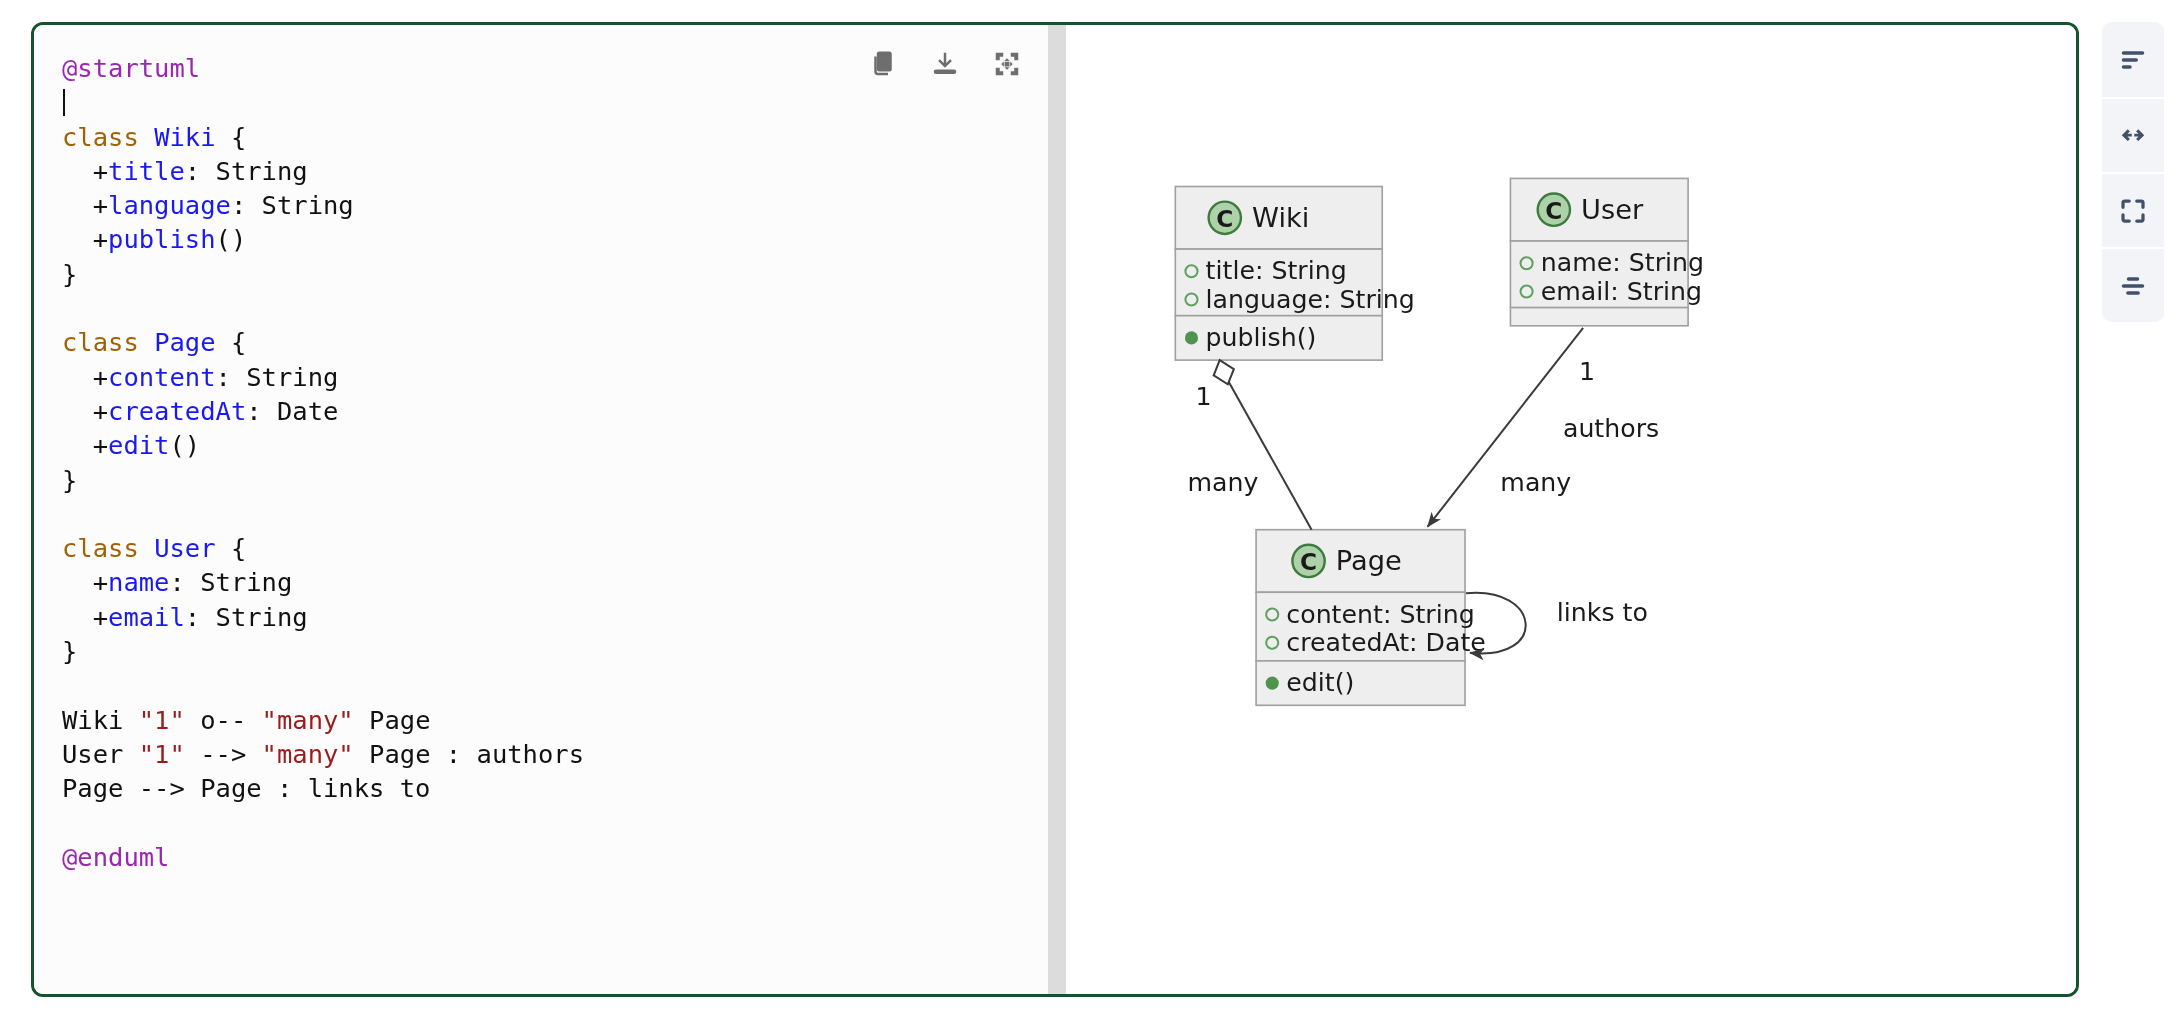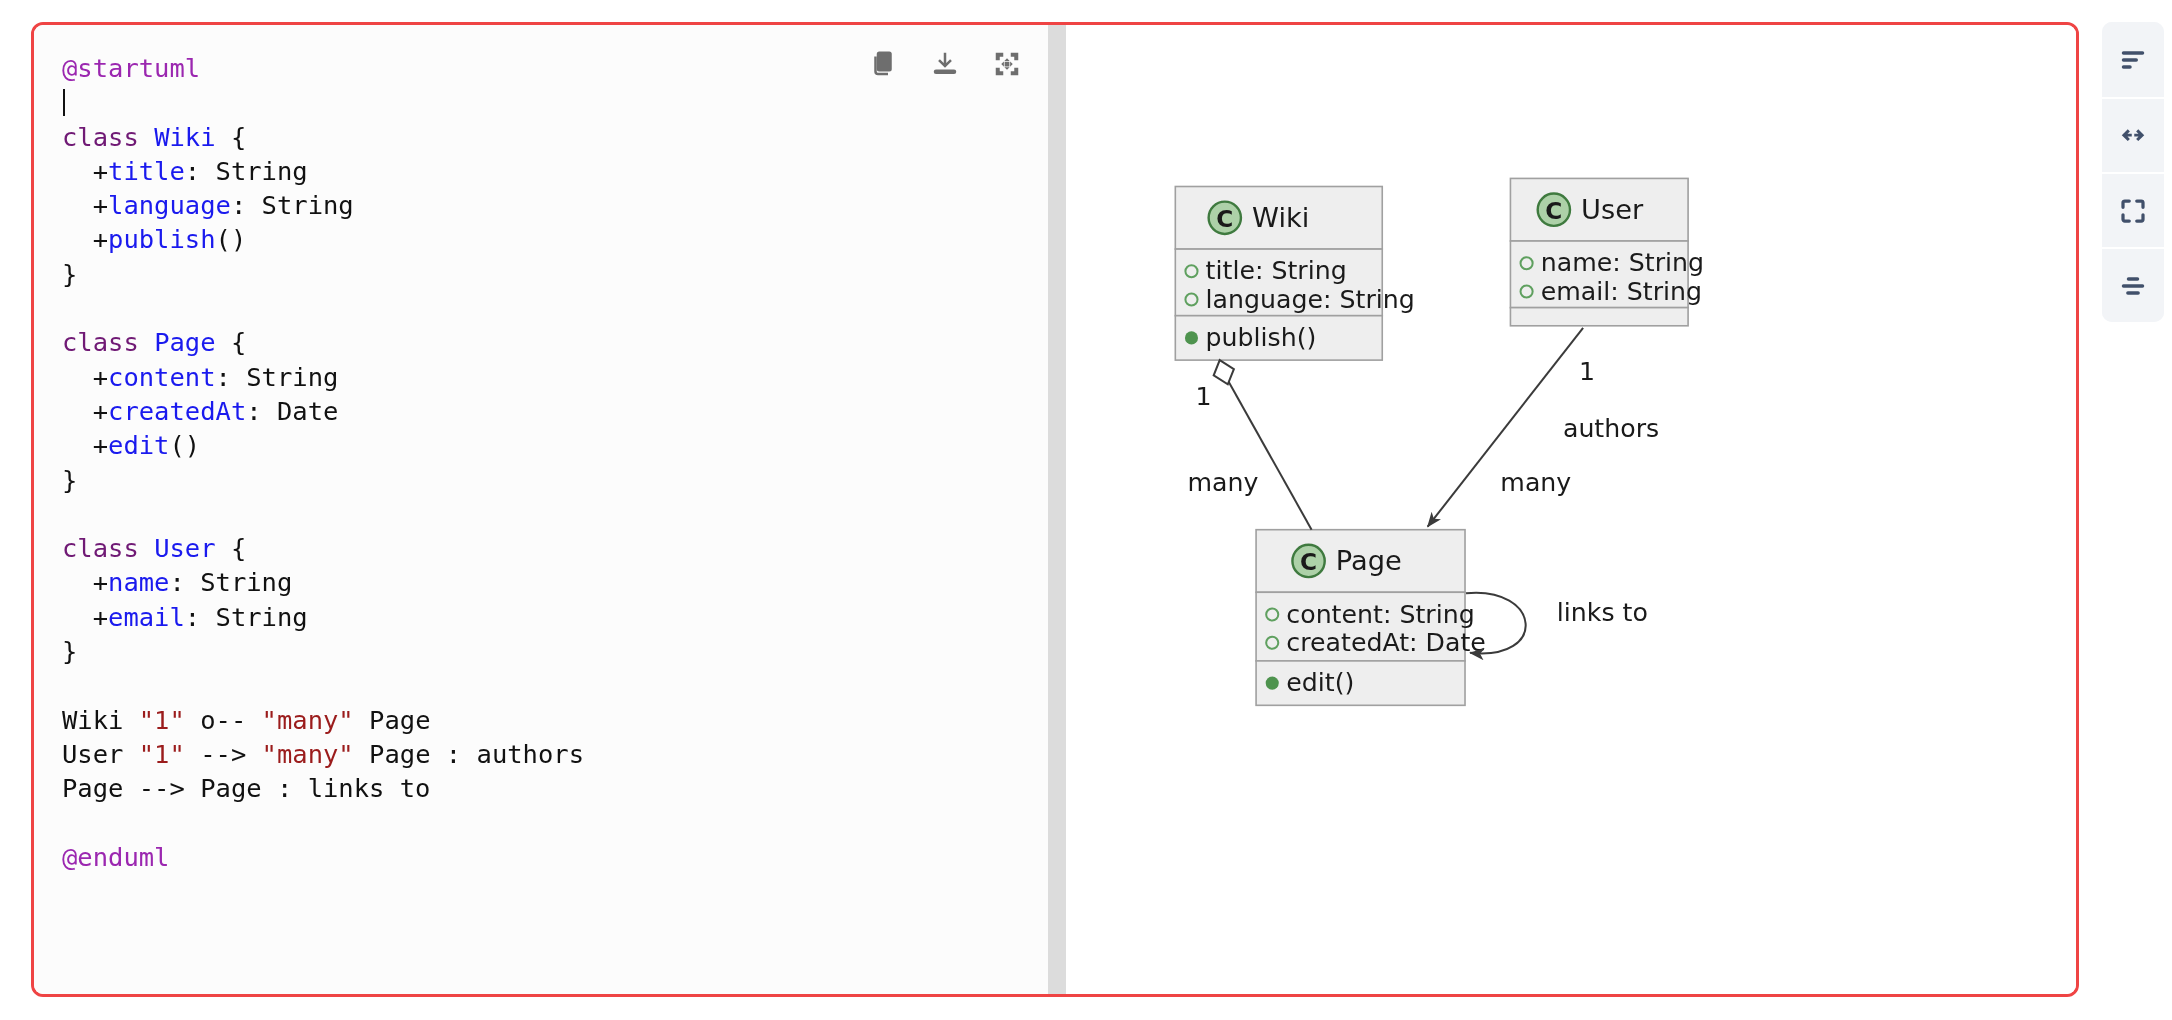--- a/index.html
+++ b/index.html
@@ -18,21 +18,21 @@
     height: 1020px;
   }
 
   
   .editor-shell {
     position: absolute;
     left: 31px;
     top: 22px;
     width: 2048px;
     height: 975px;
-    border: 3px solid #ef4444;
+    border: 3px solid #14532d;
     border-radius: 12px;
     background: #fbfbfb;
     box-sizing: border-box;
     display: flex;
     overflow: hidden;
   }
 
   
   .code-pane {
     position: relative;
@@ -76,21 +76,21 @@
     font-family: "DejaVu Sans Mono", "Liberation Mono", monospace;
     font-size: 25.5px;
     line-height: 34.3px;
     color: #111111;
     white-space: pre;
     overflow: hidden;
     tab-size: 2;
   }
   .ln { display: block; height: 34.3px; position: relative; }
   .tok-pre { color: #9b27b0; }      
-  .tok-kw  { color: #701a75; }      
+  .tok-kw  { color: #a16207; }      
   .tok-ident { color: #1a1aee; }    
   .tok-plain { color: #111111; }
   .tok-str { color: #9b1c1c; }      
 
   .caret {
     display: inline-block;
     width: 2px;
     height: 27px;
     background: #111111;
     vertical-align: -5px;

